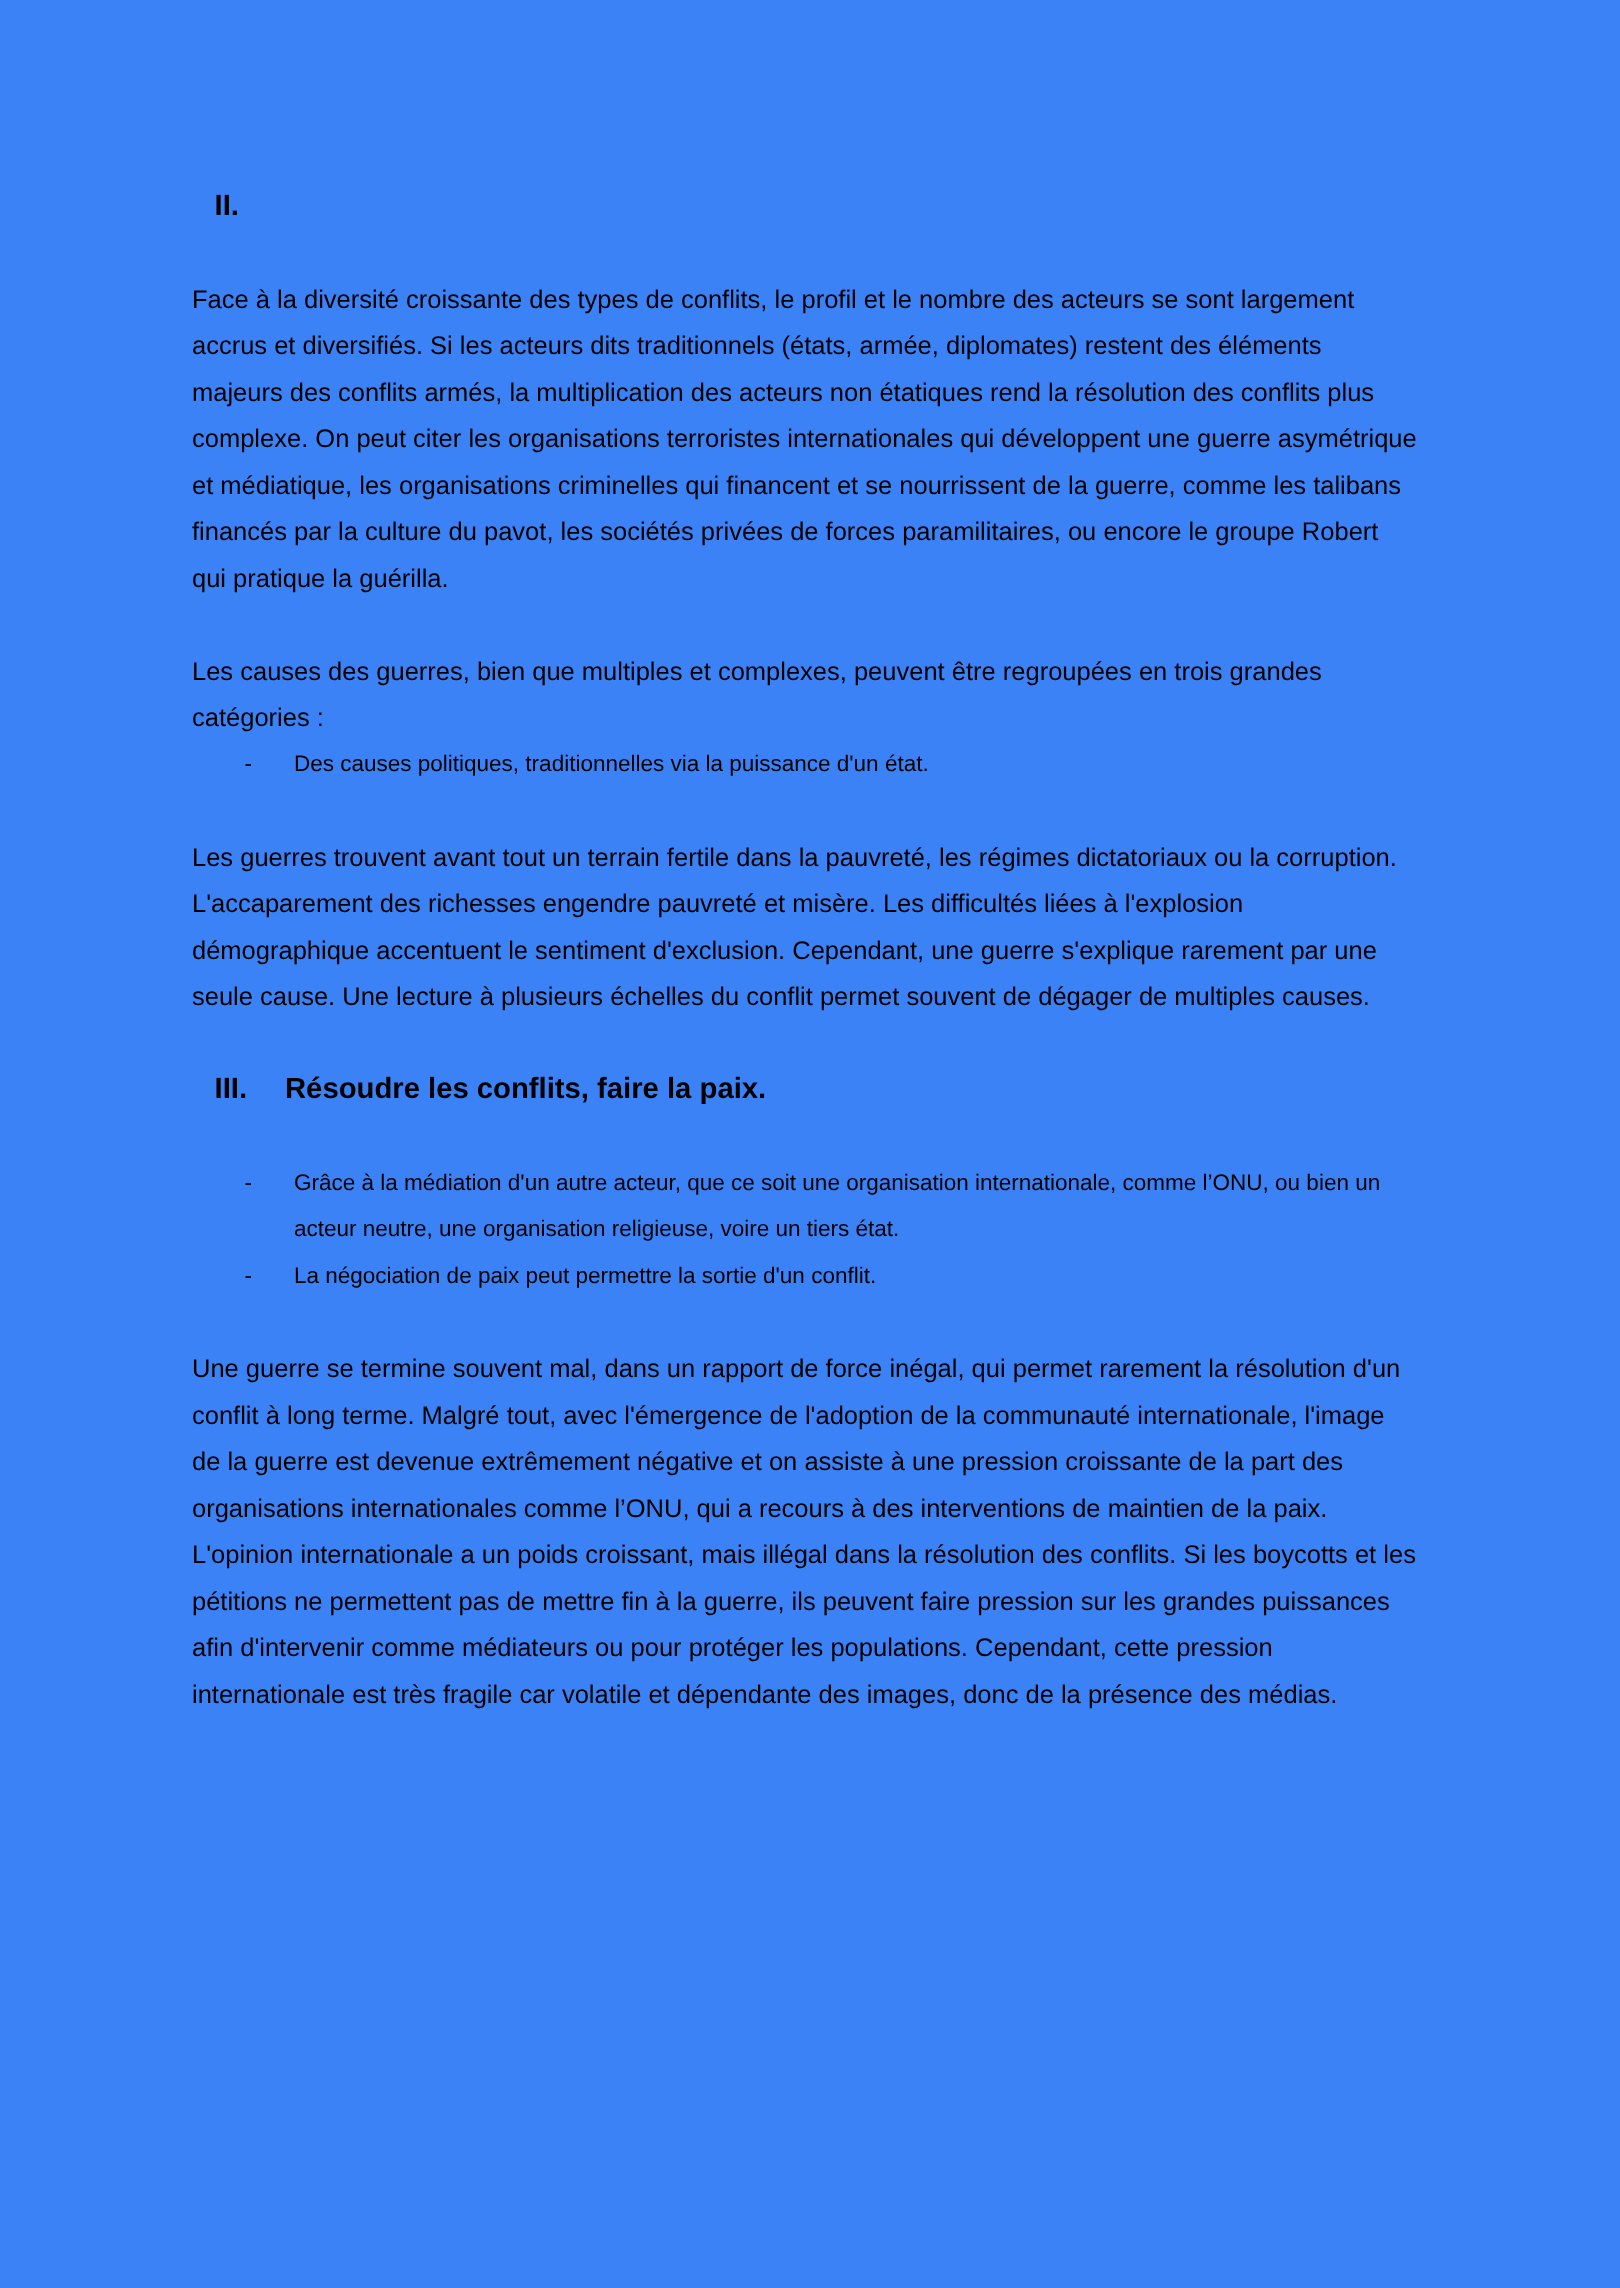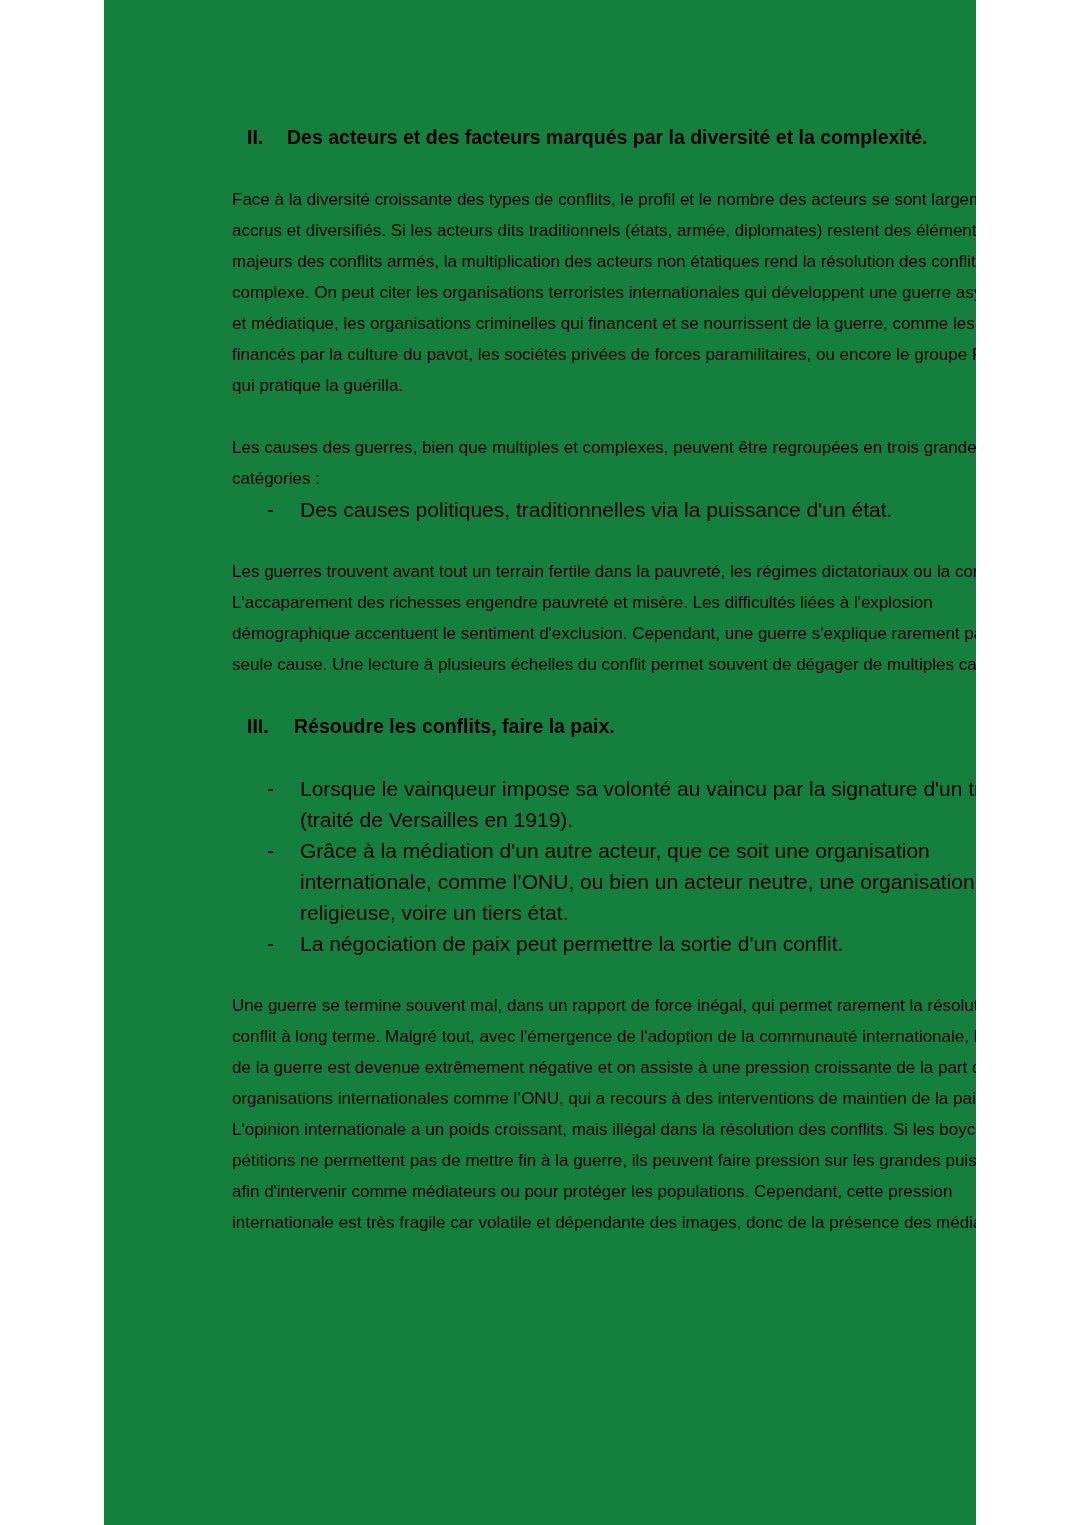--- a/index.html
+++ b/index.html
@@ -3,23 +3,23 @@
 <meta charset="utf-8">
 <title>Document</title>
 <style>
   html, body {
     margin: 0;
     padding: 0;
     background: #ffffff;
   }
   .page {
     position: relative;
-    width: 872px;
+    width: 1080px;
     height: 1525px;
-    background: #15803d;
+    background: #3b82f6;
     margin: 0 auto;
     overflow: hidden;
     font-family: "Liberation Sans", sans-serif;
     color: #000000;
     -webkit-font-smoothing: antialiased;
   }
   .content {
     position: absolute;
     left: 128px;
     top: 122px;
@@ -54,42 +54,41 @@
     text-align: left;
     word-spacing: 0px;
   }
   .spacer-lg { height: 31px; }
   ul.dash-list {
     list-style: none;
     margin: 0;
     padding: 0;
   }
   ul.dash-list > li {
-    font-size: 21px;
+    font-size: 15px;
     line-height: 31px;
     position: relative;
     padding-left: 68px;
     margin: 0;
   }
   ul.dash-list > li::before {
     content: "-";
     position: absolute;
     left: 35px;
     top: 0;
   }
 </style>
 </head>
 <body>
 
 <div class="page">
   <div class="content">
 
     <h2 class="doc-heading sec-2">
       <span class="numeral">II.</span>
-      <span class="htext">Des acteurs et des facteurs marqués par la diversité et la complexité.</span>
     </h2>
 
     <div class="spacer-lg"></div>
 
     <p class="para">Face à la diversité croissante des types de conflits, le profil et le nombre des acteurs se sont largement accrus et diversifiés. Si les acteurs dits traditionnels (états, armée, diplomates) restent des éléments majeurs des conflits armés, la multiplication des acteurs non étatiques rend la résolution des conflits plus complexe. On peut citer les organisations terroristes internationales qui développent une guerre asymétrique et médiatique, les organisations criminelles qui financent et se nourrissent de la guerre, comme les talibans financés par la culture du pavot, les sociétés privées de forces paramilitaires, ou encore le groupe Robert qui pratique la guérilla.</p>
 
     <div class="spacer-lg"></div>
 
     <p class="para">Les causes des guerres, bien que multiples et complexes, peuvent être regroupées en trois grandes catégories :</p>
 
@@ -105,21 +104,20 @@
 
     <h2 class="doc-heading sec-3">
       <span class="numeral">III.</span>
       <span class="htext">Résoudre les conflits, faire la paix.</span>
     </h2>
 
     <div class="spacer-lg"></div>
 
 
     <ul class="dash-list">
-      <li>Lorsque le vainqueur impose sa volonté au vaincu par la signature d'un traité (traité de Versailles en 1919).</li>
       <li>Grâce à la médiation d'un autre acteur, que ce soit une organisation internationale, comme l’ONU, ou bien un acteur neutre, une organisation religieuse, voire un tiers état.</li>
       <li>La négociation de paix peut permettre la sortie d'un conflit.</li>
     </ul>
 
     <div class="spacer-lg"></div>
 
     <p class="para">Une guerre se termine souvent mal, dans un rapport de force inégal, qui permet rarement la résolution d'un conflit à long terme. Malgré tout, avec l'émergence de l'adoption de la communauté internationale, l'image de la guerre est devenue extrêmement négative et on assiste à une pression croissante de la part des organisations internationales comme l’ONU, qui a recours à des interventions de maintien de la paix. L'opinion internationale a un poids croissant, mais illégal dans la résolution des conflits. Si les boycotts et les pétitions ne permettent pas de mettre fin à la guerre, ils peuvent faire pression sur les grandes puissances afin d'intervenir comme médiateurs ou pour protéger les populations. Cependant, cette pression internationale est très fragile car volatile et dépendante des images, donc de la présence des médias.</p>
 
   </div>
 </div>

